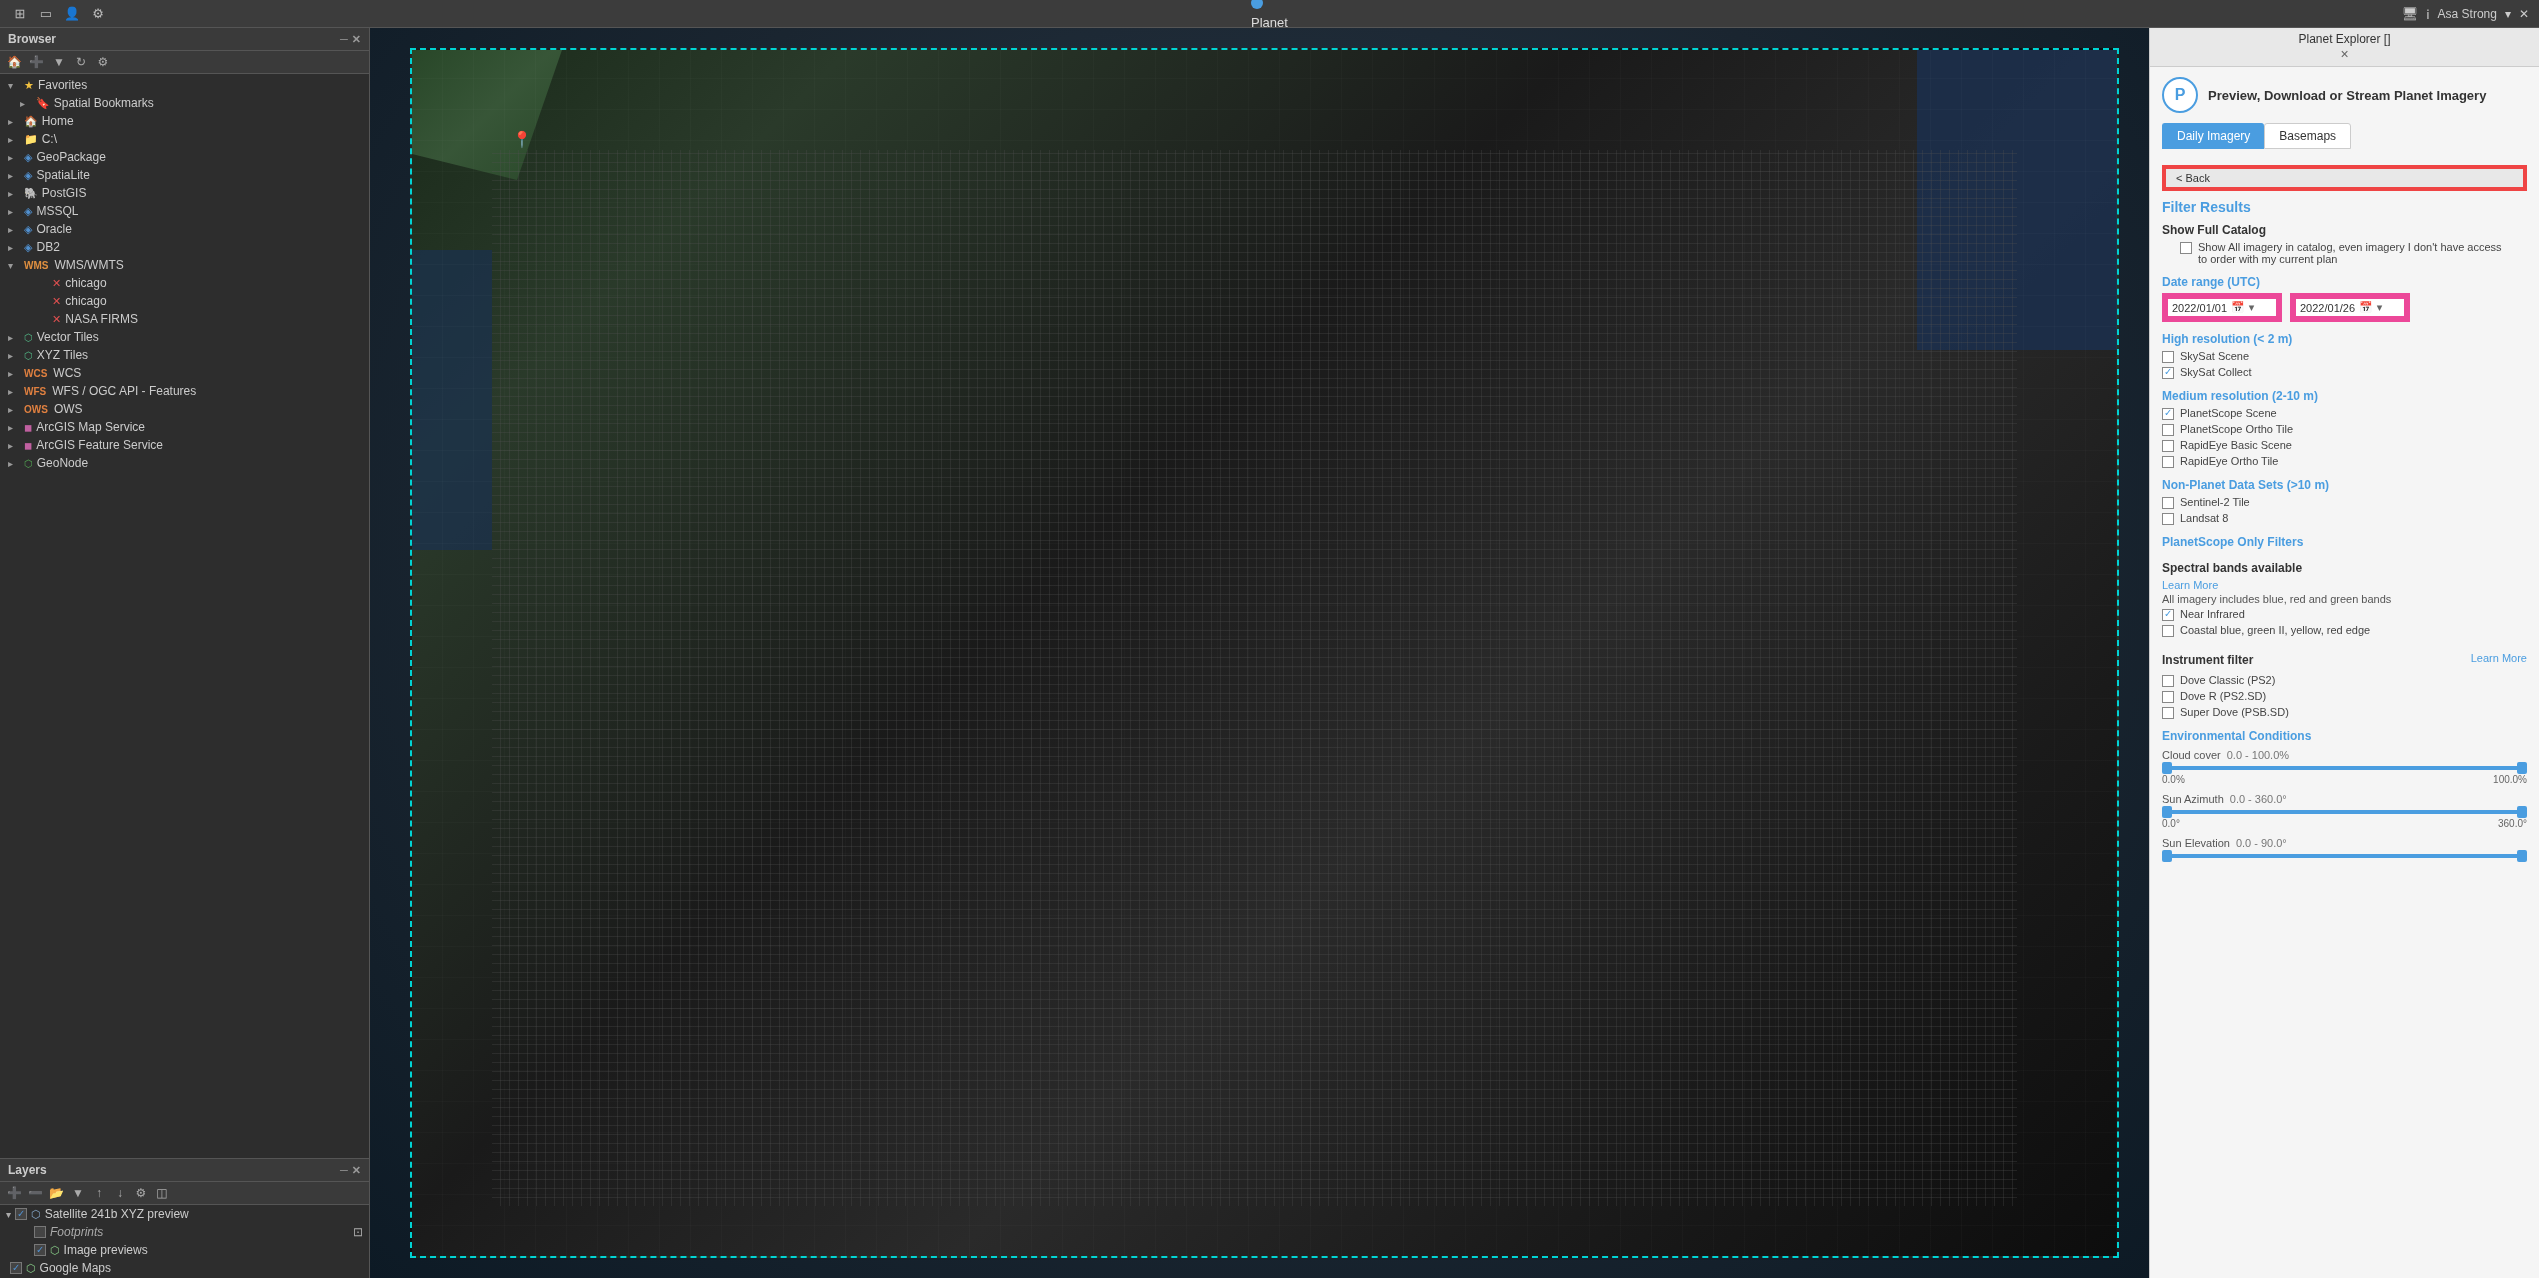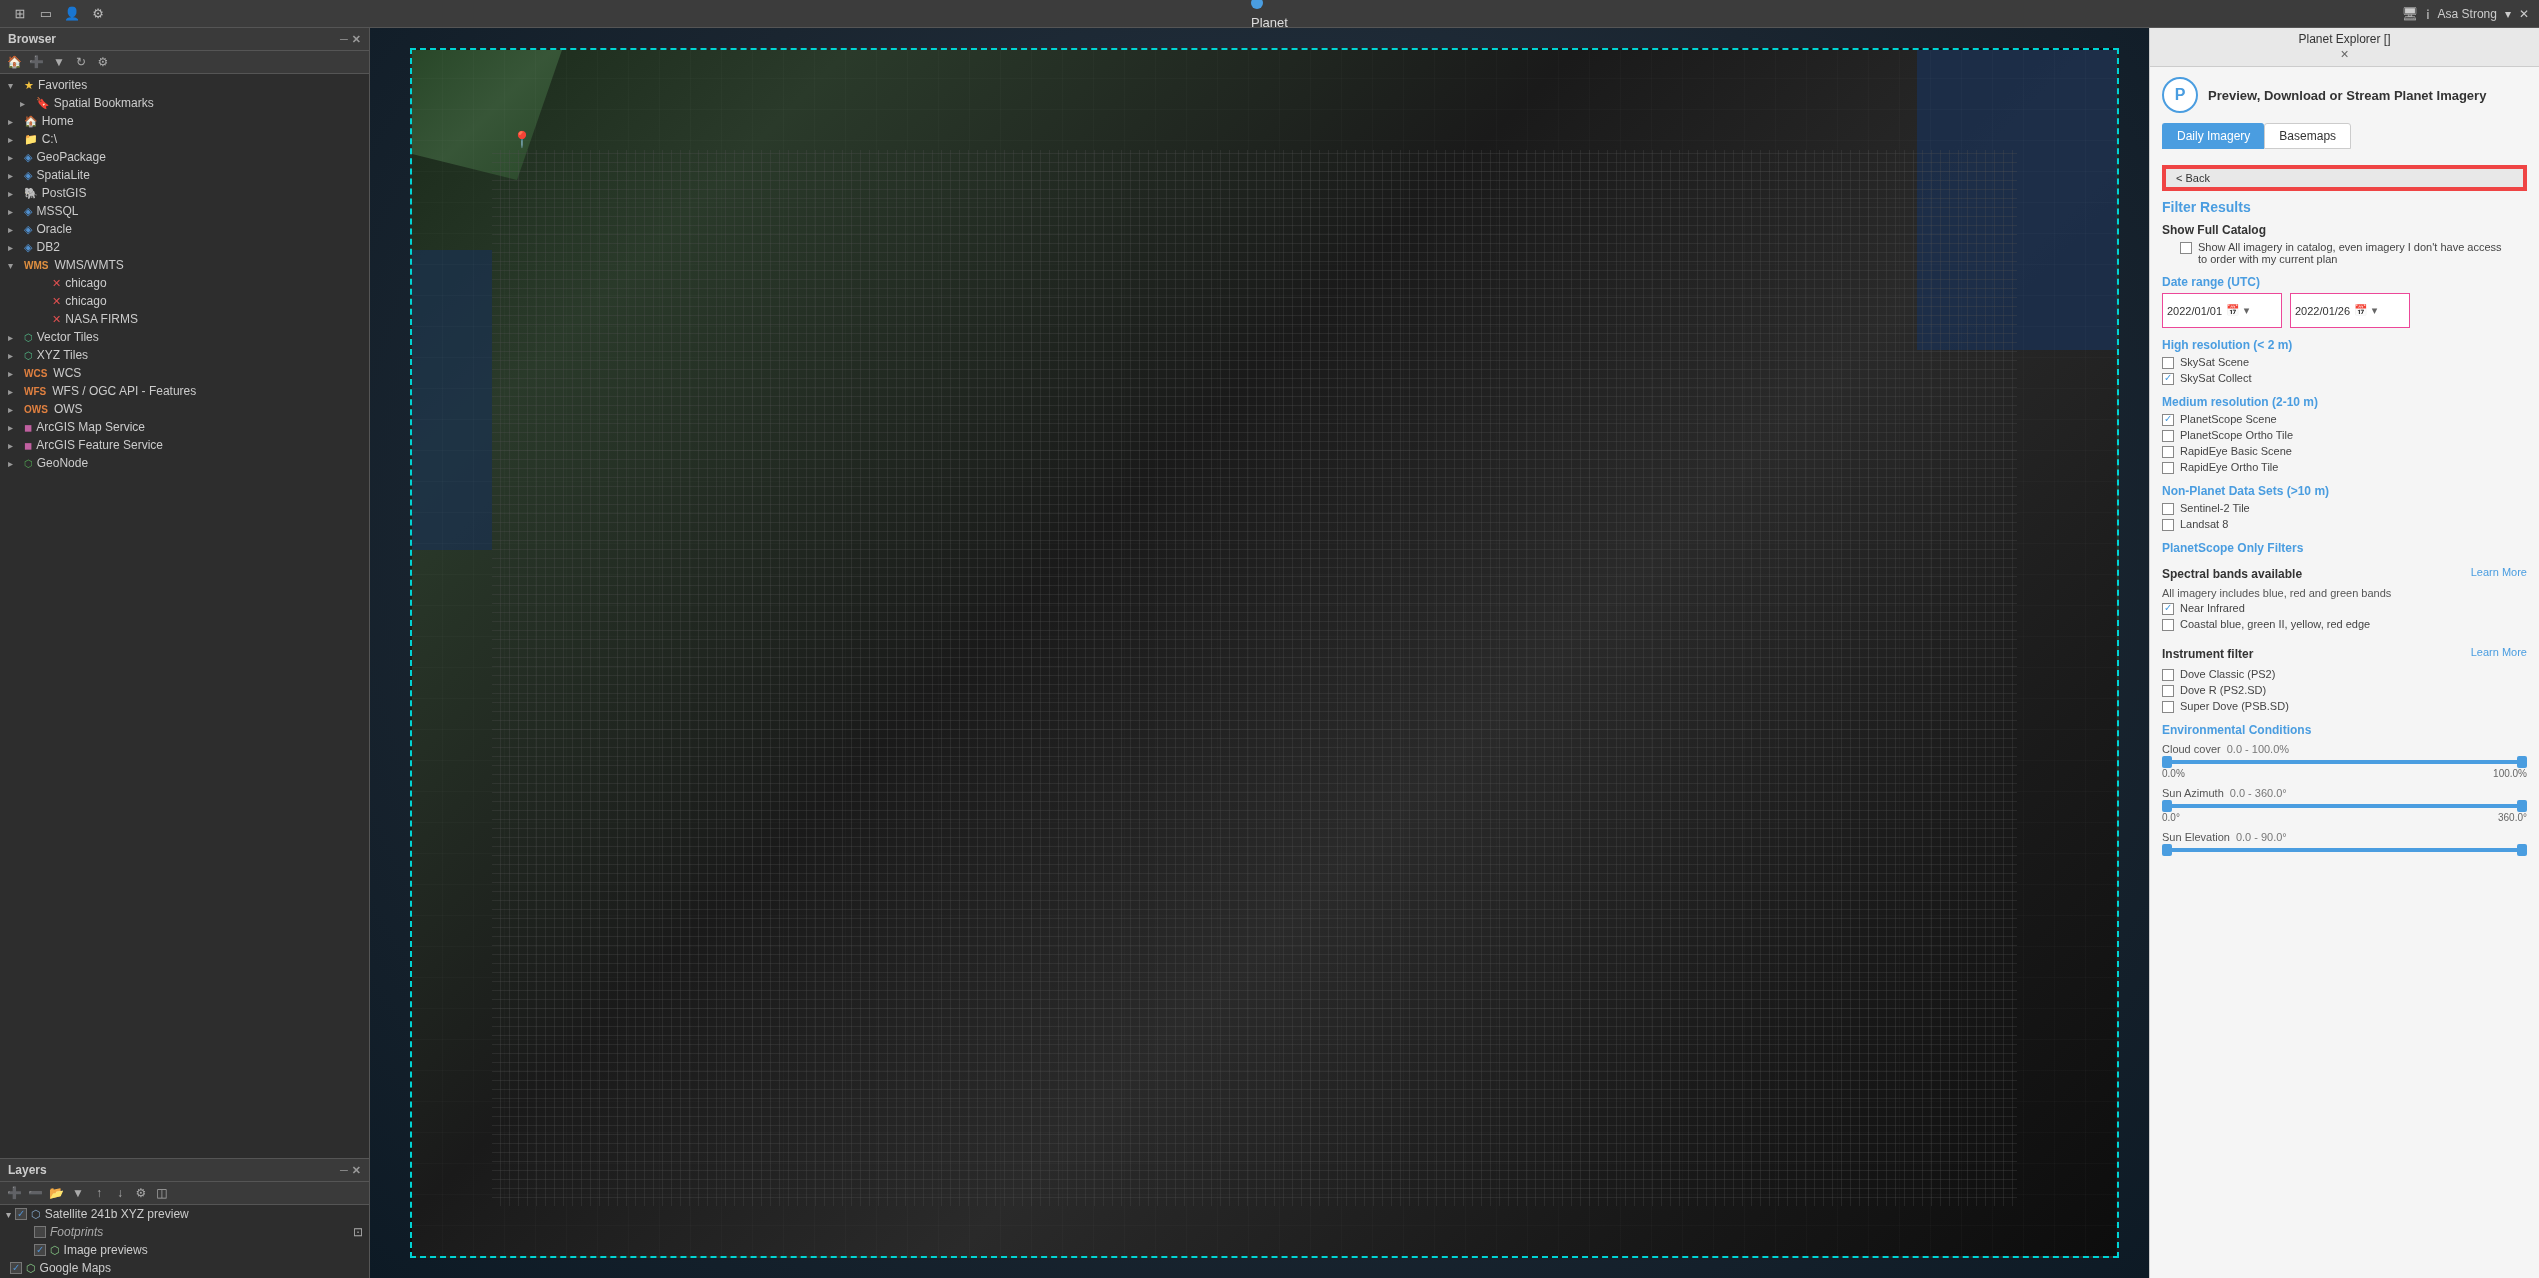--- a/index.html
+++ b/index.html
@@ -302,23 +302,23 @@
     }
 
     .date-row {
       display: flex;
       gap: 8px;
       align-items: center;
       margin: 4px 0;
     }
 
     .date-input {
-      border: 1px solid #ec4899;
+      border: 6px solid #ec4899;
       background: #fff;
-      padding: 10px 4px;
+      padding: 2px 4px;
       font-size: 11px;
       color: #333;
       width: 120px;
       display: flex;
       align-items: center;
       gap: 4px;
     }
 
     .learn-more {
       color: #4a9de0;
@@ -721,21 +721,21 @@
         <span class="filter-checkbox"></span>
         <span>Sentinel-2 Tile</span>
       </div>
       <div class="filter-row">
         <span class="filter-checkbox"></span>
         <span>Landsat 8</span>
       </div>
 
       <div class="section-header-blue">PlanetScope Only Filters</div>
 
-      <div style="display:flex;justify-content:space-between;align-items:center;">
+      <div style="display:flex;justify-content:space-between;align-items:flex-start;flex-direction:column;">
         <span class="section-label">Spectral bands available</span>
         <span class="learn-more">Learn More</span>
       </div>
       <div class="spectral-info">All imagery includes blue, red and green bands</div>
       <div class="filter-row">
         <span class="filter-checkbox checked"></span>
         <span>Near Infrared</span>
       </div>
       <div class="filter-row">
         <span class="filter-checkbox"></span>

